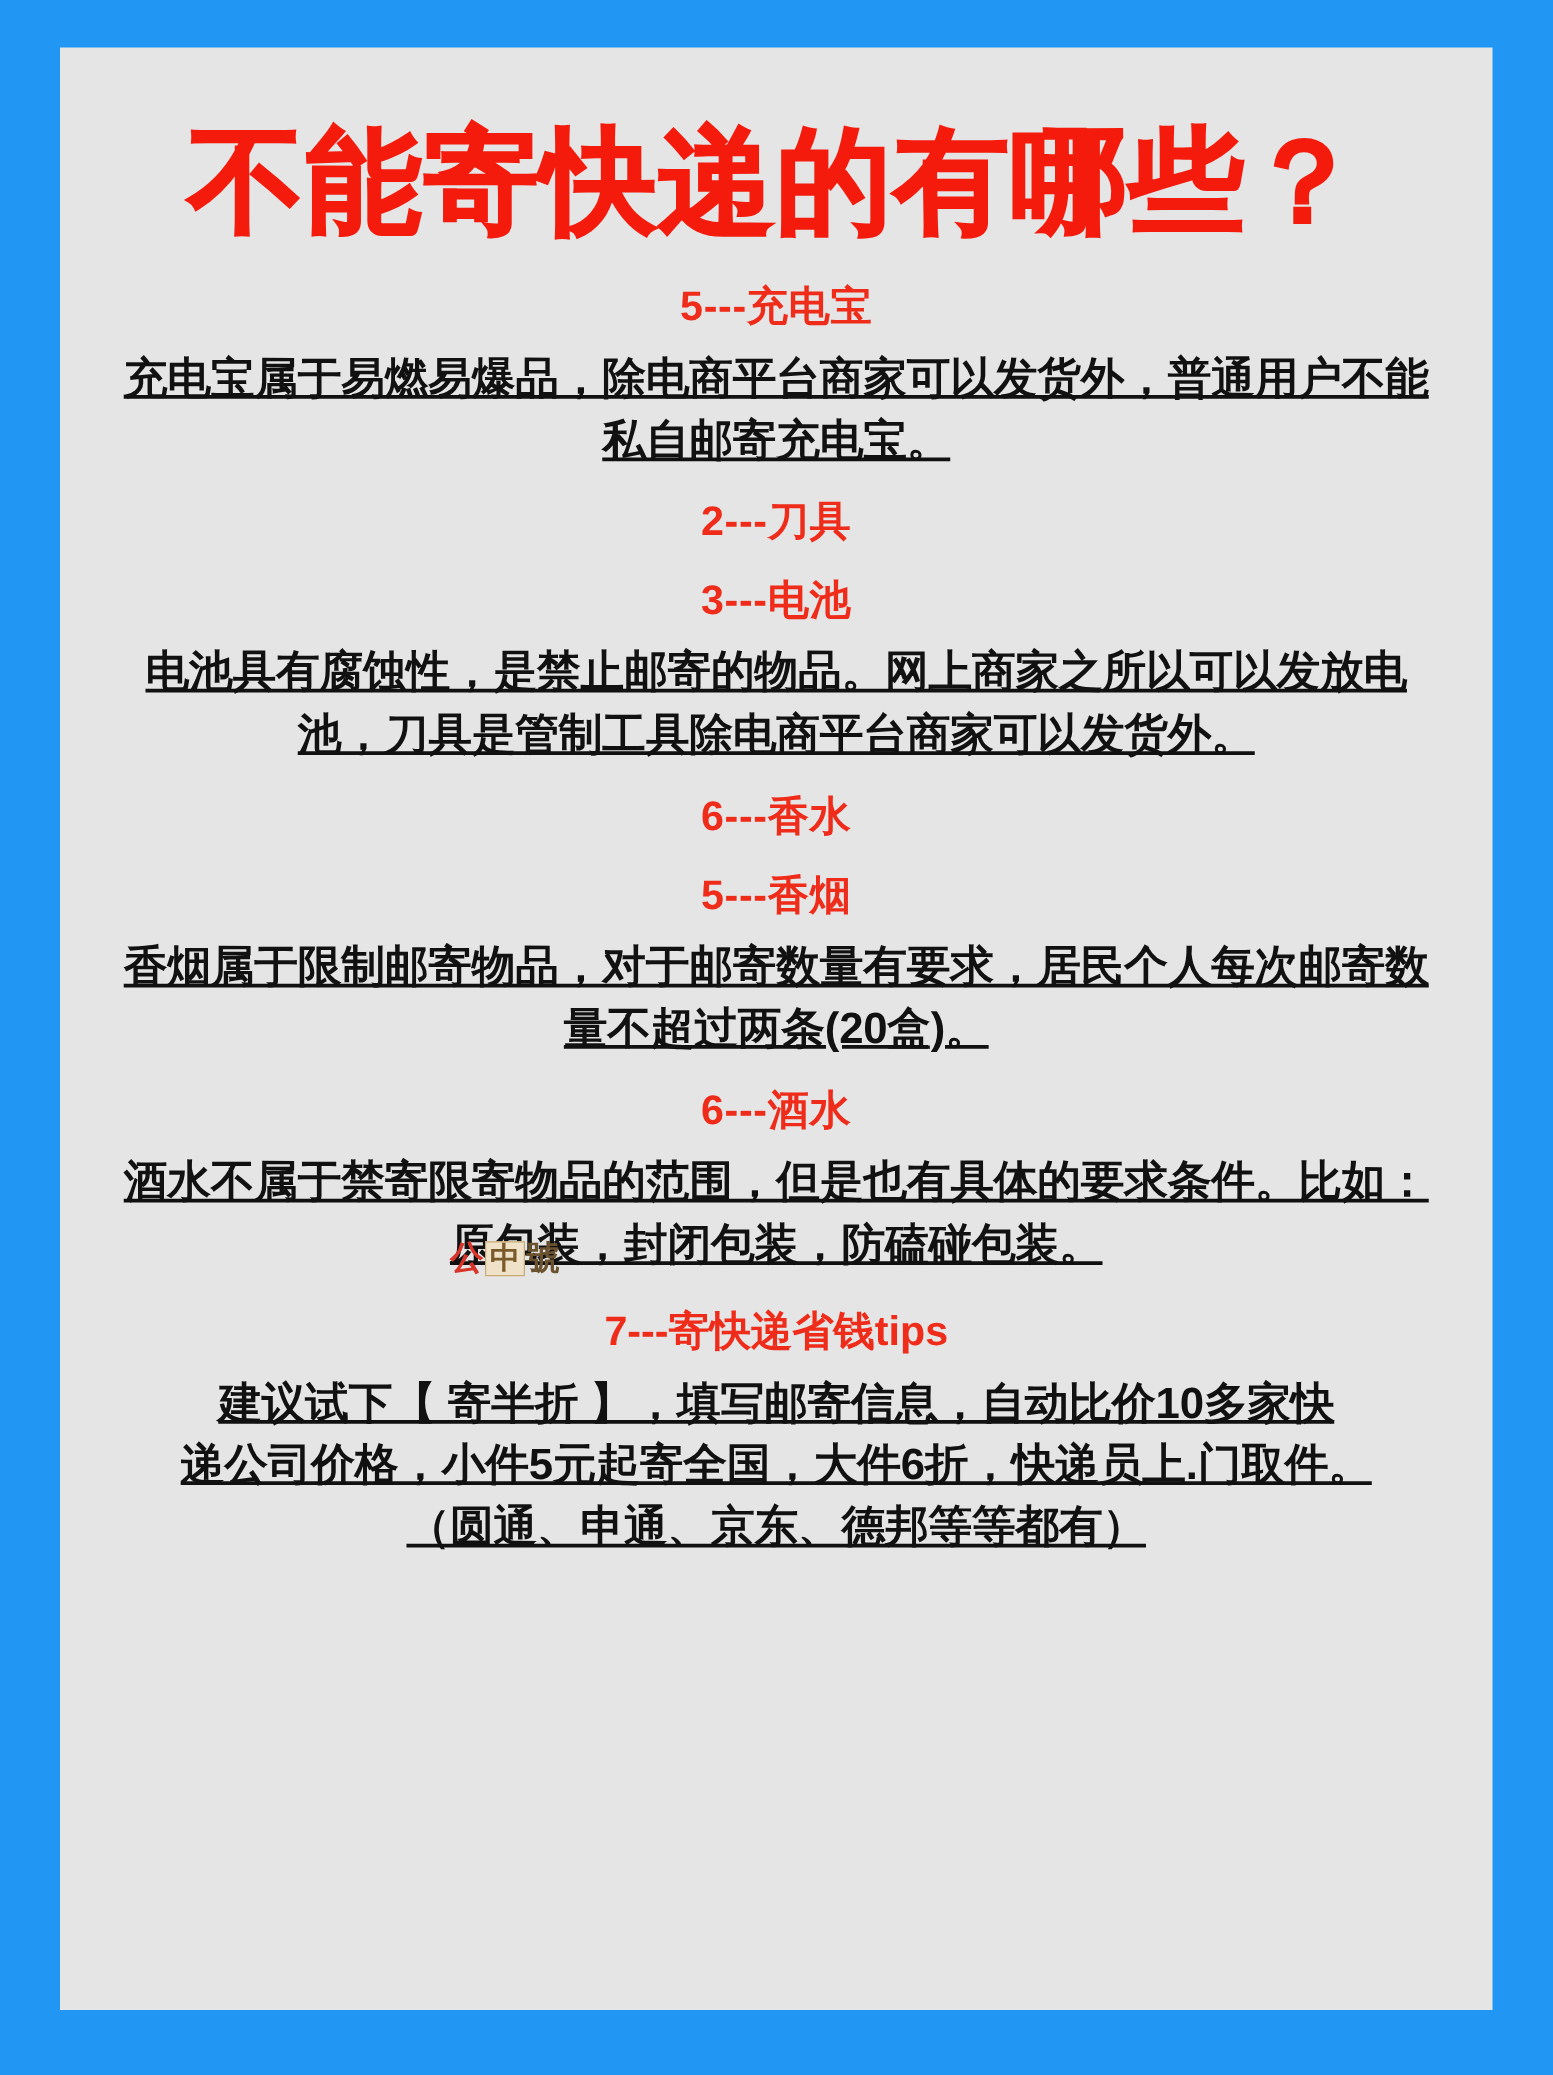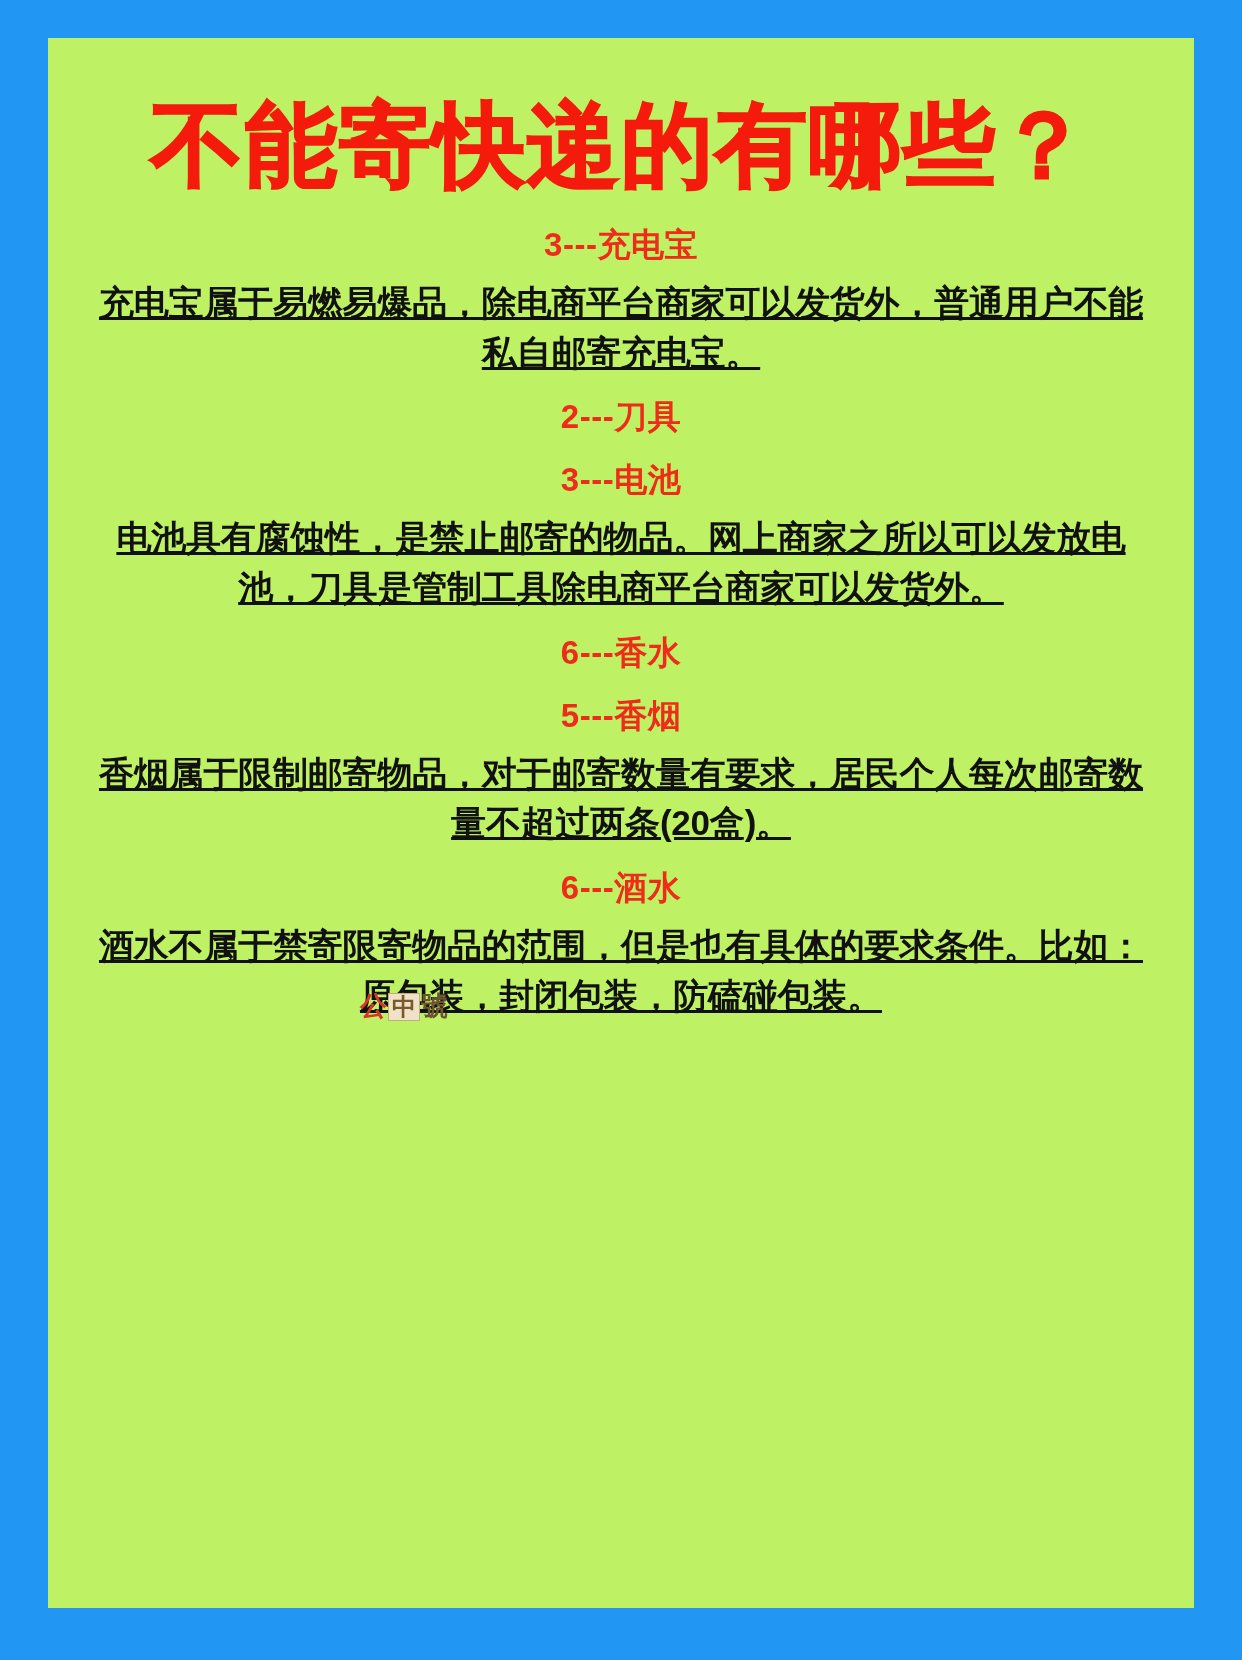--- a/index.html
+++ b/index.html
@@ -12,21 +12,21 @@
     background: #2196f3;
     font-family: "Liberation Sans", "DejaVu Sans", sans-serif;
     overflow: hidden;
   }
   .poster {
     position: absolute;
     left: 48px;
     top: 38px;
     width: 1146px;
     height: 1570px;
-    background: #bef264;
+    background: #e5e5e5;
     box-sizing: border-box;
     padding: 26px 40px 10px 40px;
   }
   .title {
     text-align: center;
     color: #f41b0d;
     font-size: 92px;
     font-weight: bold;
     letter-spacing: 2px;
     line-height: 1.12;
@@ -89,21 +89,21 @@
   .spacer-sm { height: 6px; }
 </style>
 </head>
 <body>
 
 <div class="poster">
 
   <h1 class="title">不能寄快递的有哪些？</h1>
 
   <div class="section">
-    <div class="sec-head">3---充电宝</div>
+    <div class="sec-head">5---充电宝</div>
     <div class="sec-body">充电宝属于易燃易爆品，除电商平台商家可以发货外，普通用户不能私自邮寄充电宝。</div>
   </div>
 
   <div class="section">
     <div class="sec-head">2---刀具</div>
   </div>
 
   <div class="section">
     <div class="sec-head">3---电池</div>
     <div class="sec-body">电池具有腐蚀性，是禁止邮寄的物品。网上商家之所以可以发放电池，刀具是管制工具除电商平台商家可以发货外。</div>
@@ -126,14 +126,20 @@
   <div class="spacer-sm"></div>
 
   <div class="stamp-wrap">
     <div class="stamp">
       <span class="ch1">公</span>
       <span class="box">中</span>
       <span class="ch3">號</span>
     </div>
   </div>
 
+  <div class="section">
+    <div class="tips-head">7---寄快递省钱tips</div>
+    <div class="sec-body">建议试下【  寄半折  】，填写邮寄信息，自动比价10多家快</div>
+    <div class="sec-body">递公司价格，小件5元起寄全国，大件6折，快递员上.门取件。</div>
+    <div class="sec-body">（圆通、申通、京东、德邦等等都有）</div>
+  </div>
 
 </div>
 
 </body></html>

